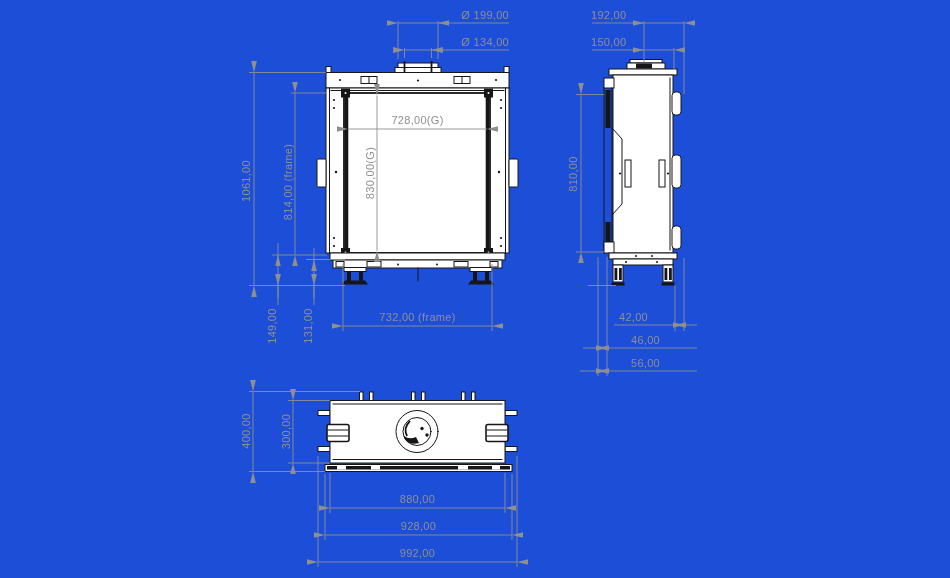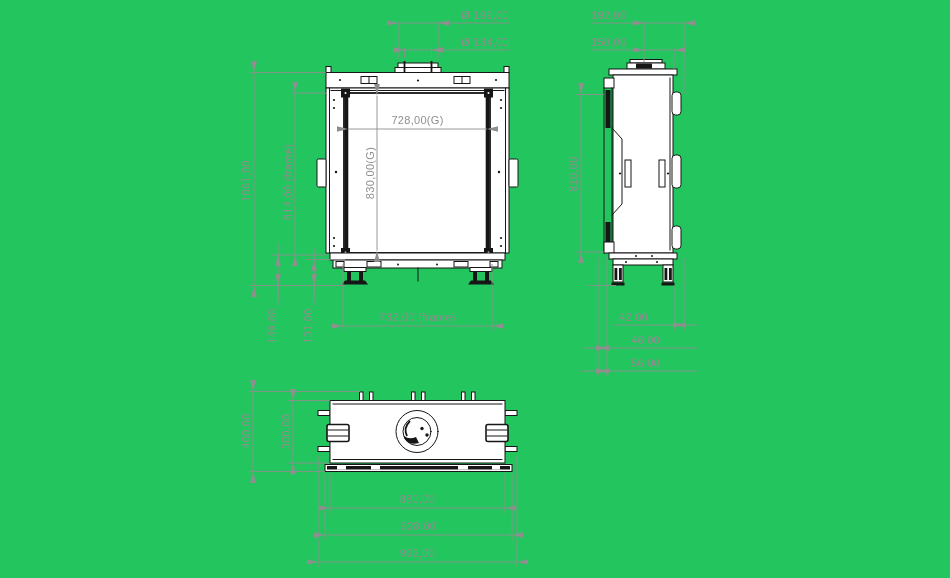--- a/index.html
+++ b/index.html
@@ -1,16 +1,16 @@
 <!DOCTYPE html>
 <html><head>
 <meta charset="utf-8">
 <style>
   html,body{margin:0;padding:0;background:#ffffff;}
-  .stage{position:relative;width:950px;height:578px;background:#22c55e;overflow:hidden;}
+  .stage{position:relative;width:950px;height:578px;background:#1d4ed8;overflow:hidden;}
   svg{display:block;}
   
   .g   {stroke:#161616;fill:none;stroke-width:1;stroke-linecap:square;}
   .gw  {stroke:#161616;fill:#ffffff;stroke-width:1;}
   .gw2 {stroke:#161616;fill:#ffffff;stroke-width:1.6;}
   .gf  {fill:#161616;stroke:none;}
   .thk {stroke:#161616;fill:none;stroke-width:3.6;}
   .med {stroke:#161616;fill:none;stroke-width:1.8;}
   
   .dl  {stroke:#8f8f8f;fill:none;stroke-width:0.9;}

